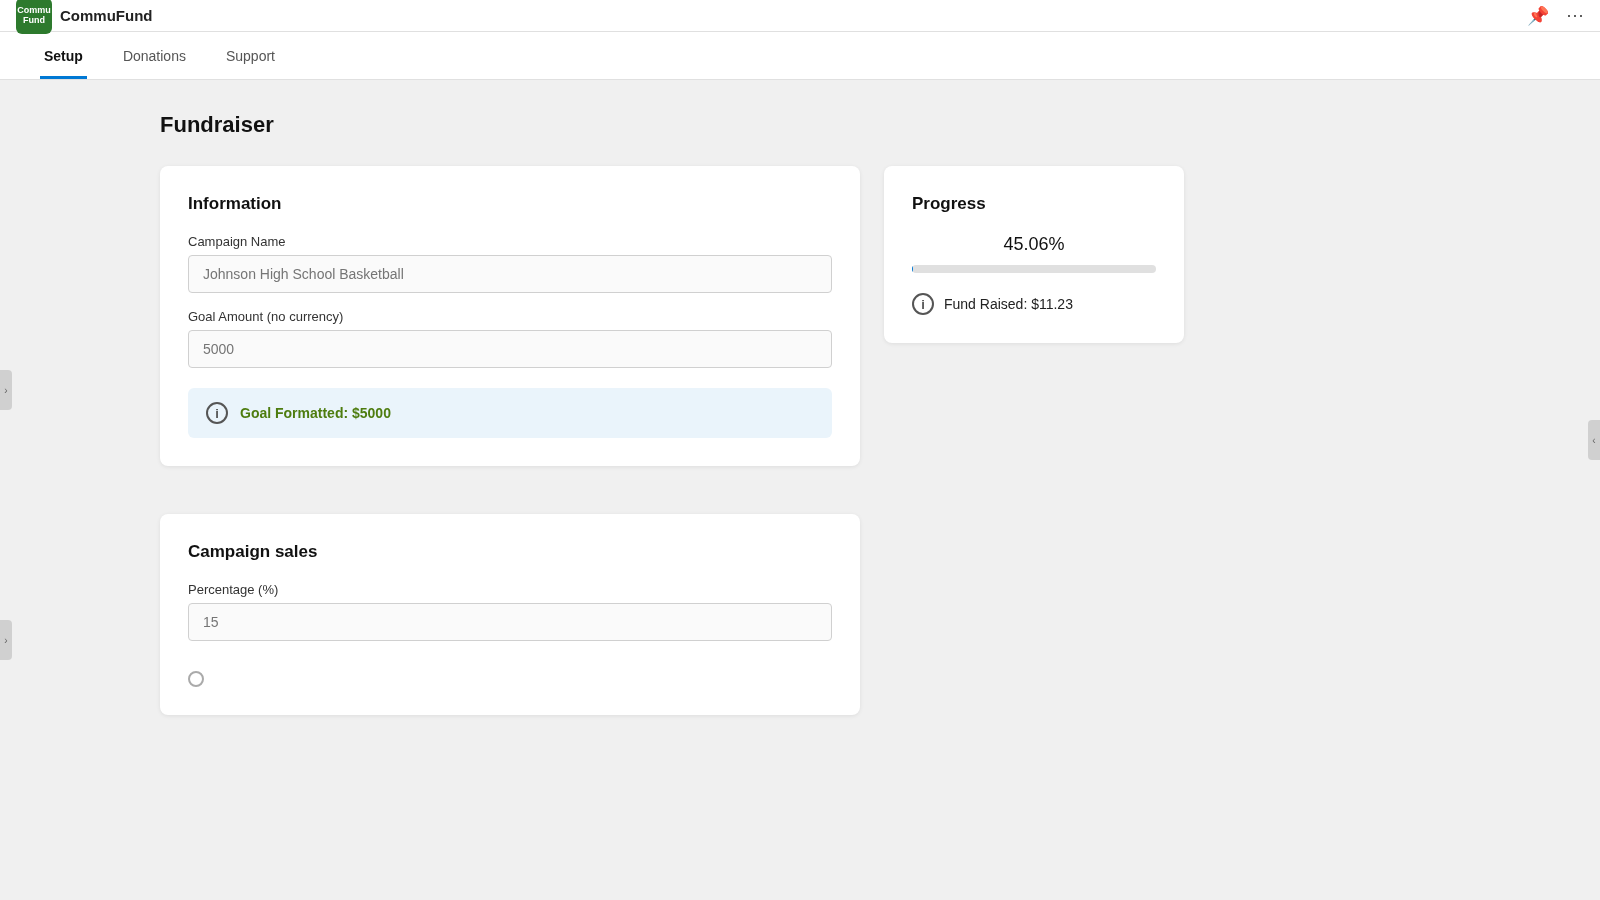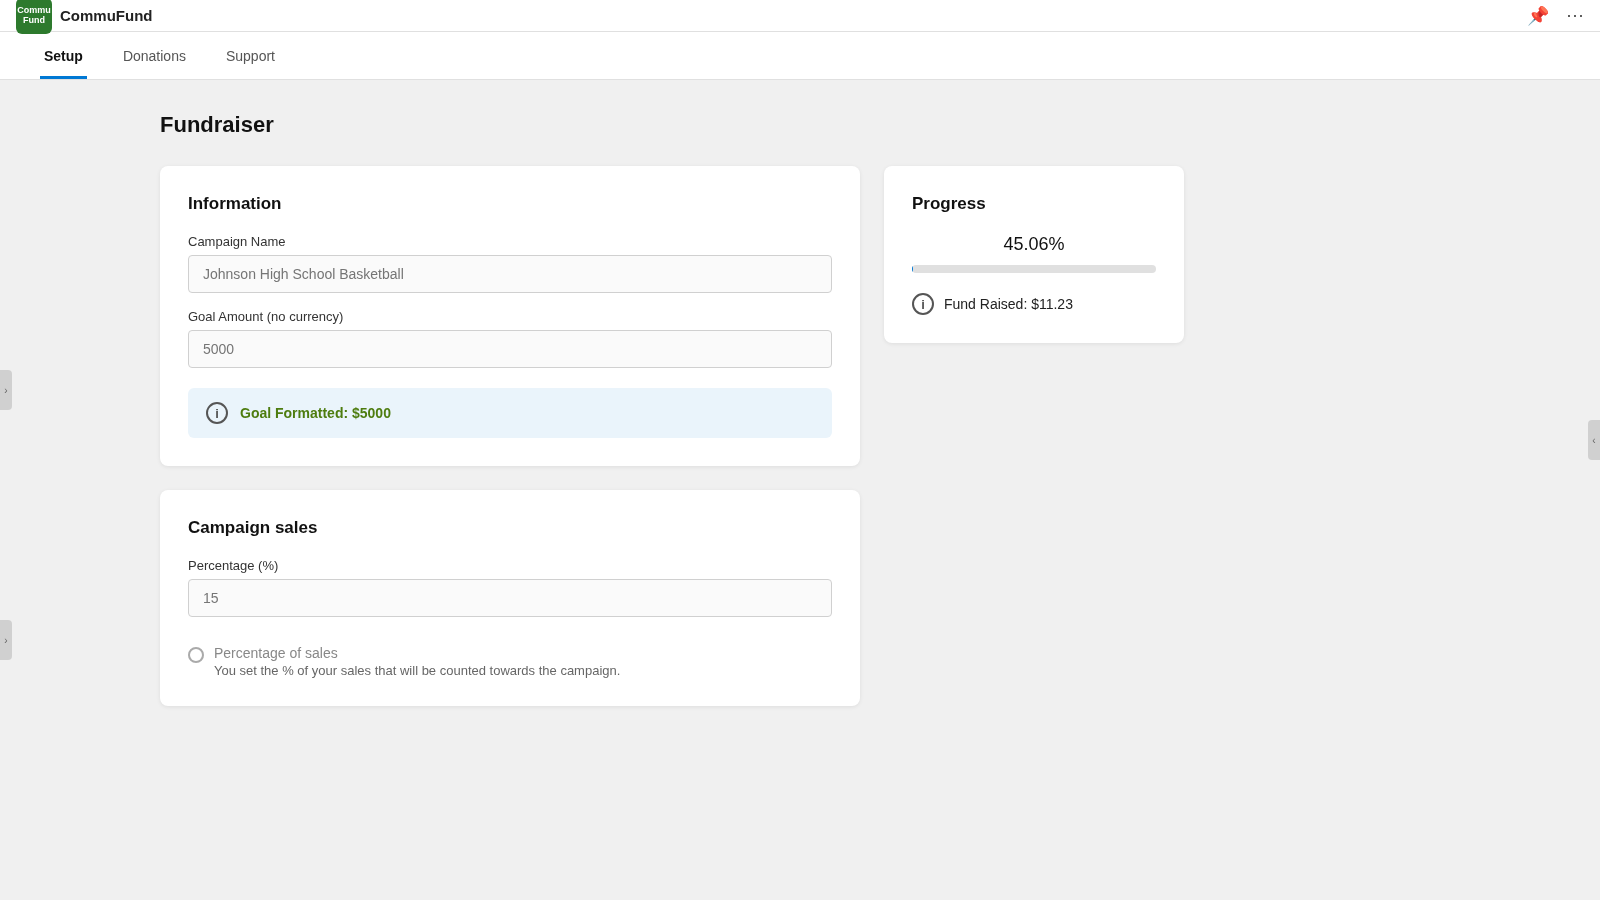--- a/index.html
+++ b/index.html
@@ -307,21 +307,21 @@
 <div class="left-handle">›</div>
 <div class="left-handle left-handle-bottom">›</div>
 
 <div class="right-handle">‹</div>
 
 <div class="main">
   <div class="page-title">Fundraiser</div>
 
   <div class="content-row">
 
-    <div style="display:flex; flex-direction:column; flex:1; max-width:700px; ">
+    <div style="display:flex; flex-direction:column; flex:1; max-width:700px; gap:24px;">
 
       <div class="card card-main">
         <div class="card-title">Information</div>
 
         <div class="field-label">Campaign Name</div>
         <input type="text" class="field-input" placeholder="Johnson High School Basketball" style="">
 
         <div class="field-label">Goal Amount (no currency)</div>
         <input type="text" class="field-input" placeholder="5000" style="">
 
@@ -332,24 +332,20 @@
       </div>
 
       <div class="card campaign-card">
         <div class="card-title">Campaign sales</div>
 
         <div class="field-label">Percentage (%)</div>
         <input type="text" class="field-input" placeholder="15" style="">
 
         <div class="radio-option">
           <div class="radio-btn"></div>
-          <div>
-            <div class="radio-label">Percentage of sales</div>
-            <div class="radio-desc">You set the % of your sales that will be counted towards the campaign.</div>
-          </div>
         </div>
       </div>
 
     </div>
 
     <div class="card card-side">
       <div class="card-title">Progress</div>
 
       <div class="progress-percent">45.06%</div>
 

